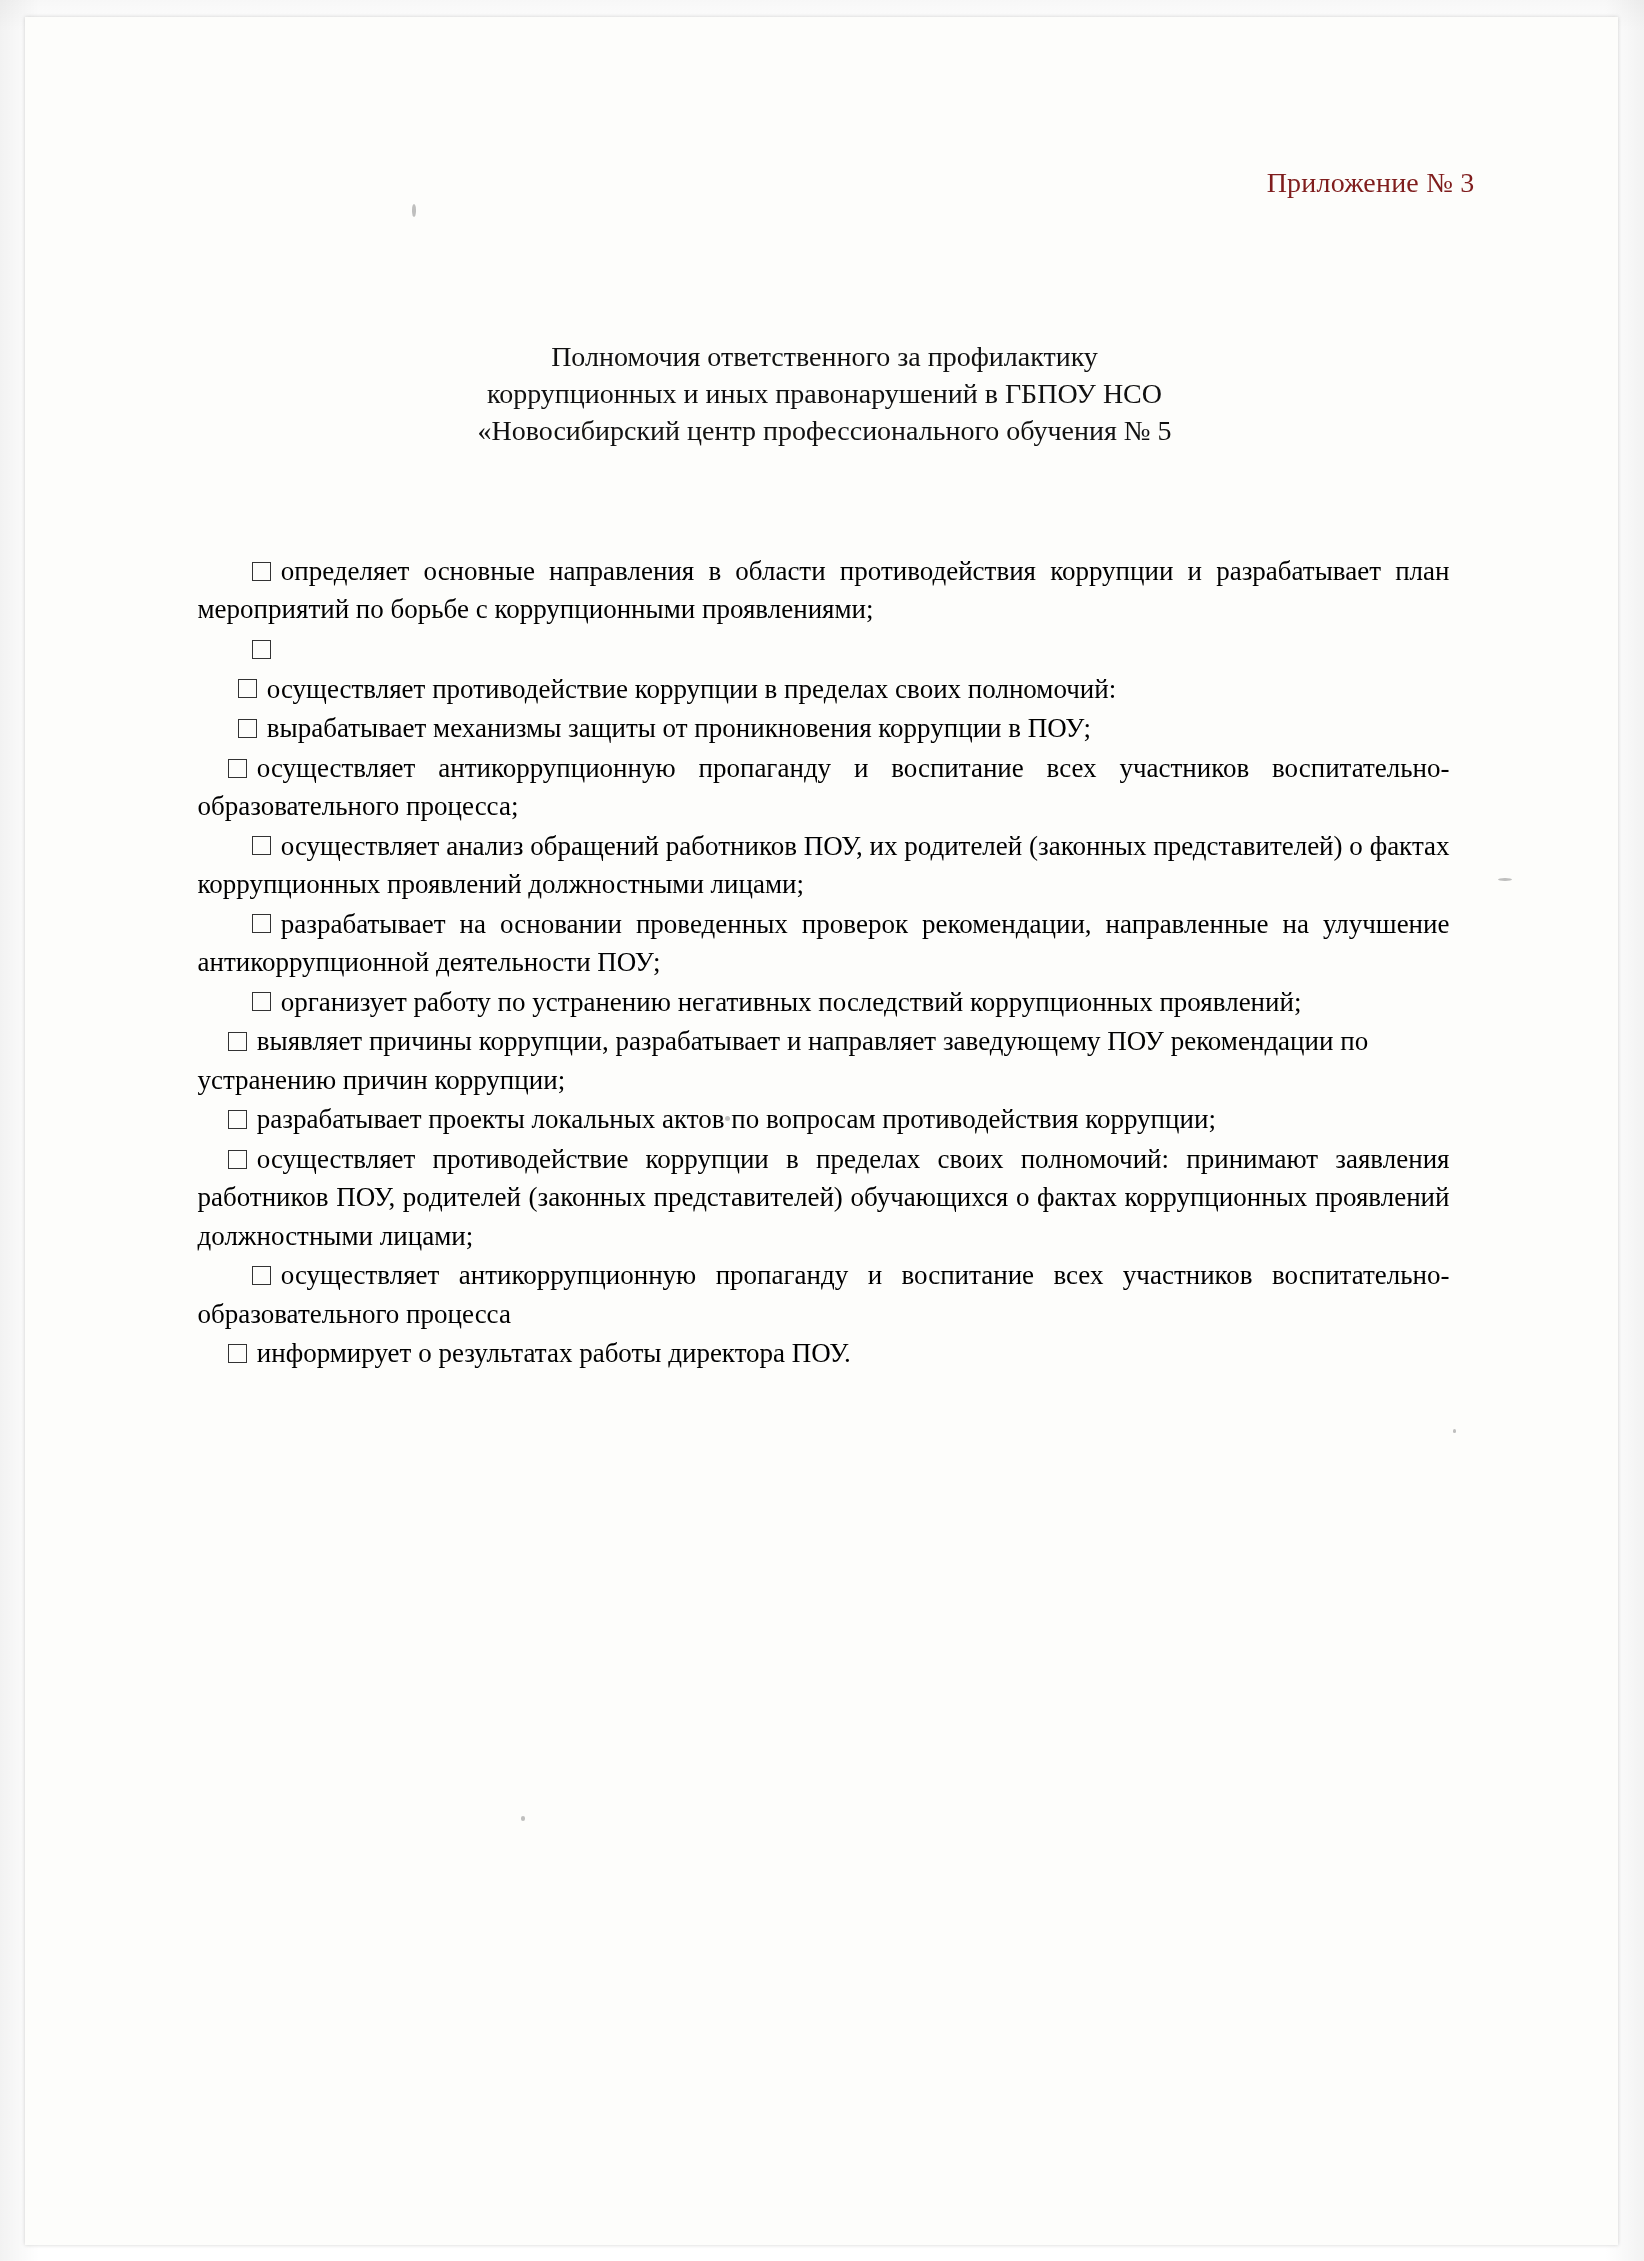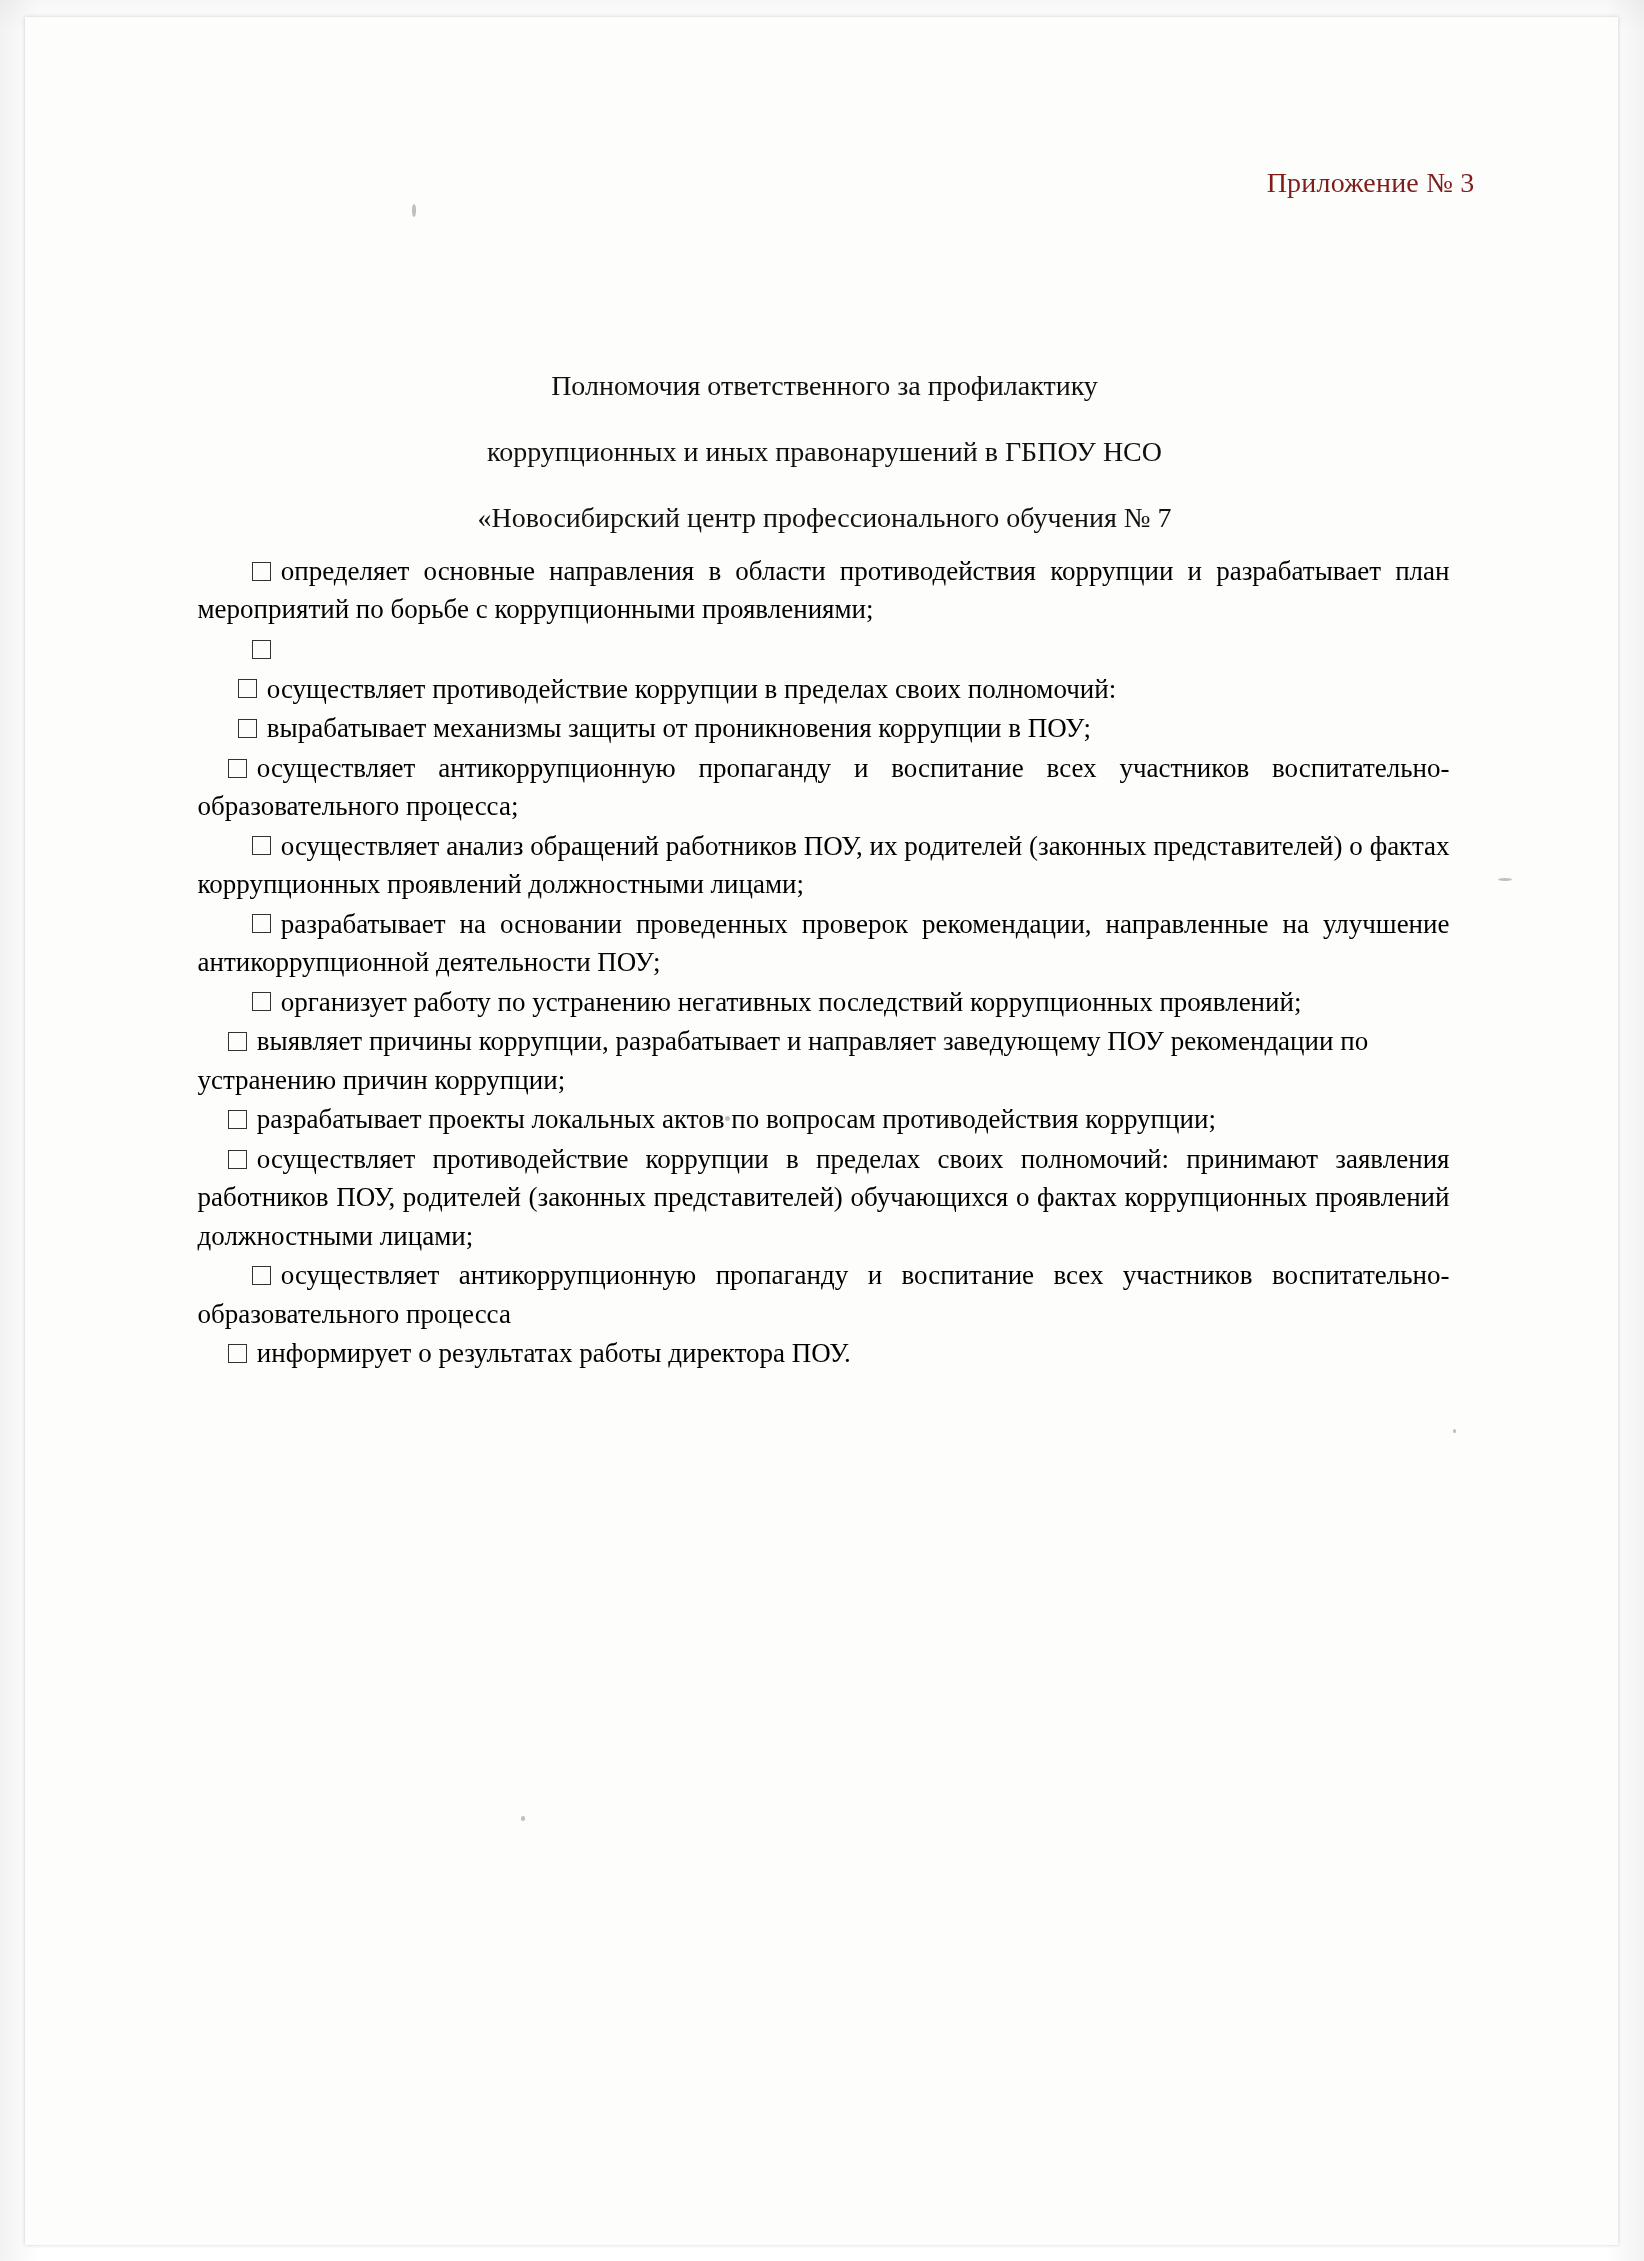--- a/index.html
+++ b/index.html
@@ -54,21 +54,20 @@
     left: 168px;
     top: 322px;
     width: 1264px;
     text-align: center;
     color: #111;
     font-size: 28px;
     line-height: 1.32;
   }
   .title-block div {
     white-space: nowrap;
-    margin-top: 29px;
   }
   .body-text {
     position: absolute;
     left: 173px;
     top: 535px;
     width: 1252px;
     color: #000000;
     font-size: 27px;
     line-height: 1.42;
   }
@@ -106,21 +105,21 @@
 
 <div class="page">
   <div class="sheet">
     <div class="content">
 
       <div class="appendix">Приложение № 3</div>
 
       <div class="title-block">
         <div>Полномочия ответственного за профилактику</div>
         <div>коррупционных и иных правонарушений в ГБПОУ НСО</div>
-        <div>«Новосибирский центр профессионального обучения № 7</div>
+        <div>«Новосибирский центр профессионального обучения № 5</div>
       </div>
 
       <div class="body-text">
 
         <p class="para indent-1"><span class="bullet"></span><span>определяет основные направления в области противодействия коррупции и разрабатывает план мероприятий по борьбе с коррупционными проявлениями;</span></p>
 
         <p class="para indent-1"><span class="bullet"></span></p>
 
         <p class="para nojust indent-2"><span class="bullet"></span><span>осуществляет противодействие коррупции в пределах своих полномочий:</span></p>
 

